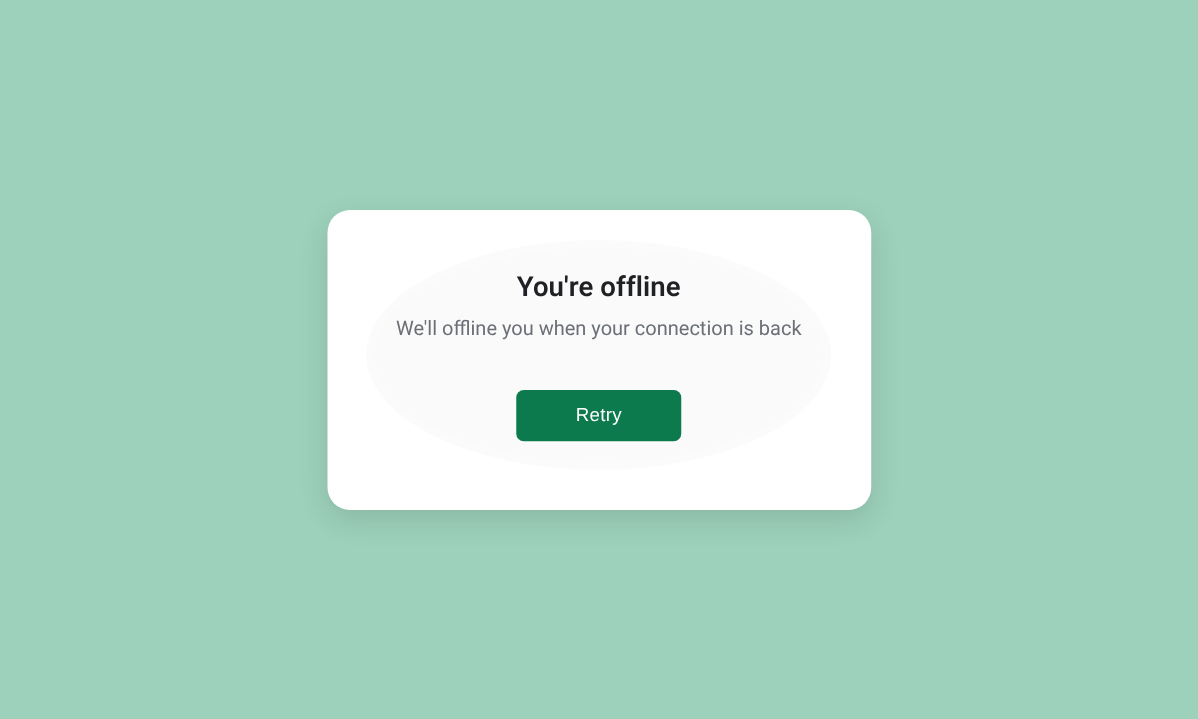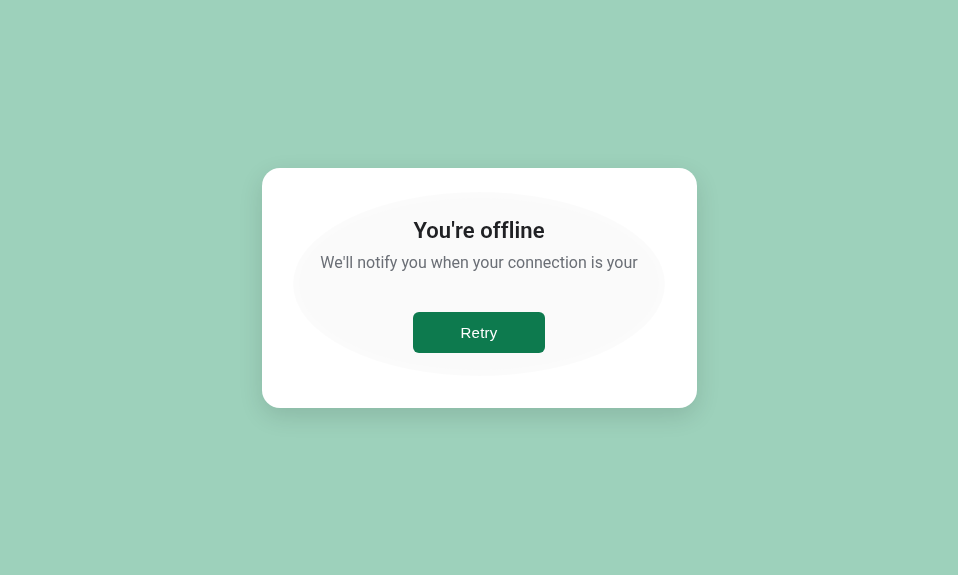--- a/index.html
+++ b/index.html
@@ -75,16 +75,16 @@
       letter-spacing: 0.2px;
     }
   </style>
 </head>
 <body>
 
 <div class="modal">
   <div class="bg-ellipse"></div>
   <div class="content">
     <h1 class="title">You're offline</h1>
-    <p class="subtitle">We'll notify you when your connection is your</p>
+    <p class="subtitle">We'll offline you when your connection is back</p>
     <button class="retry-btn">Retry</button>
   </div>
 </div>
 
 </body></html>

